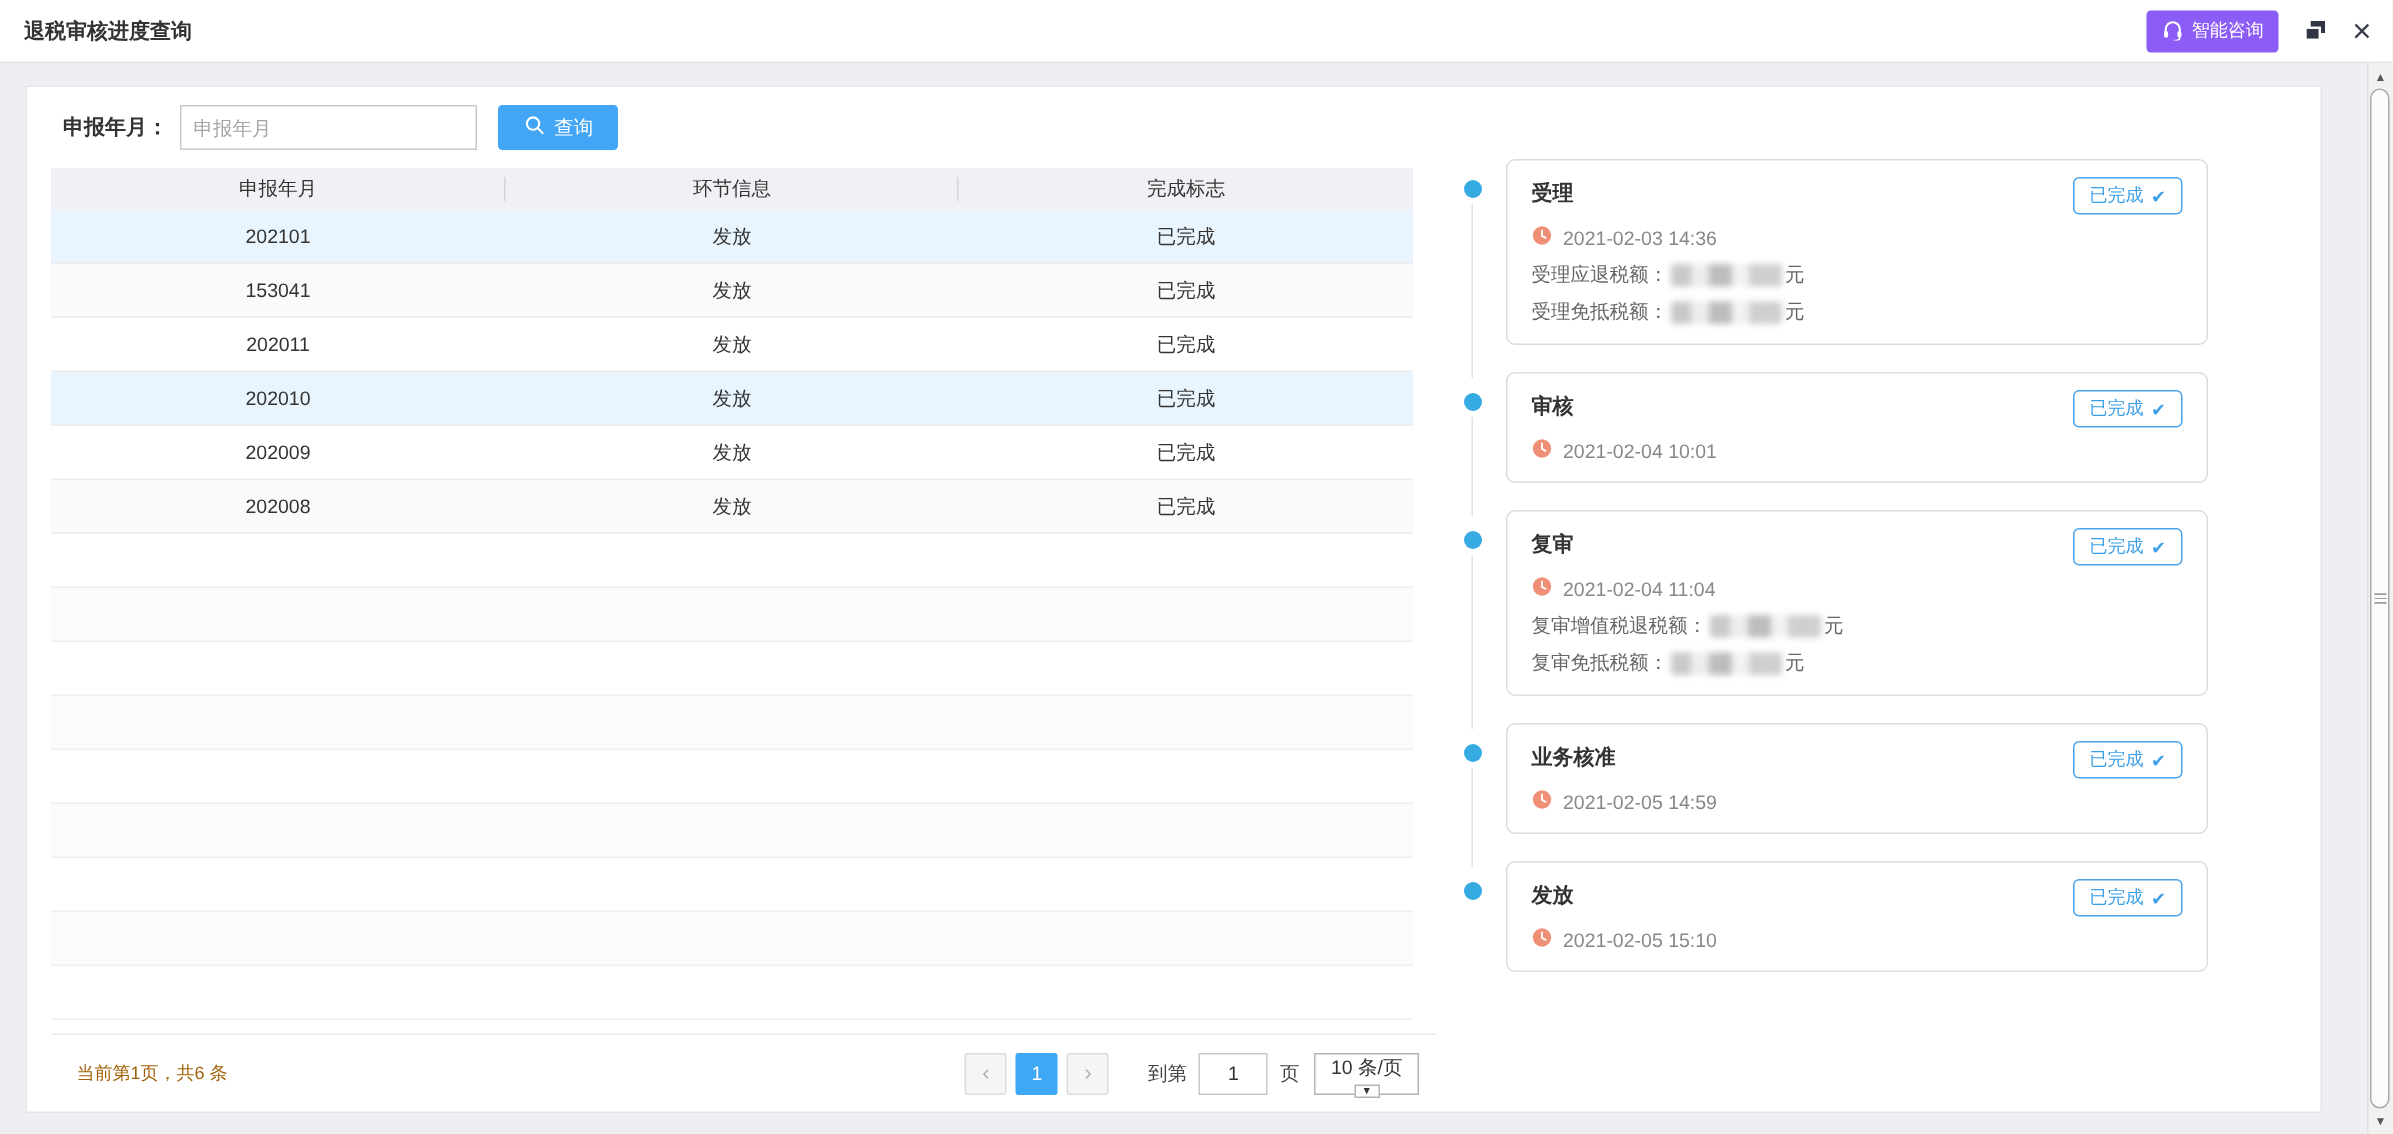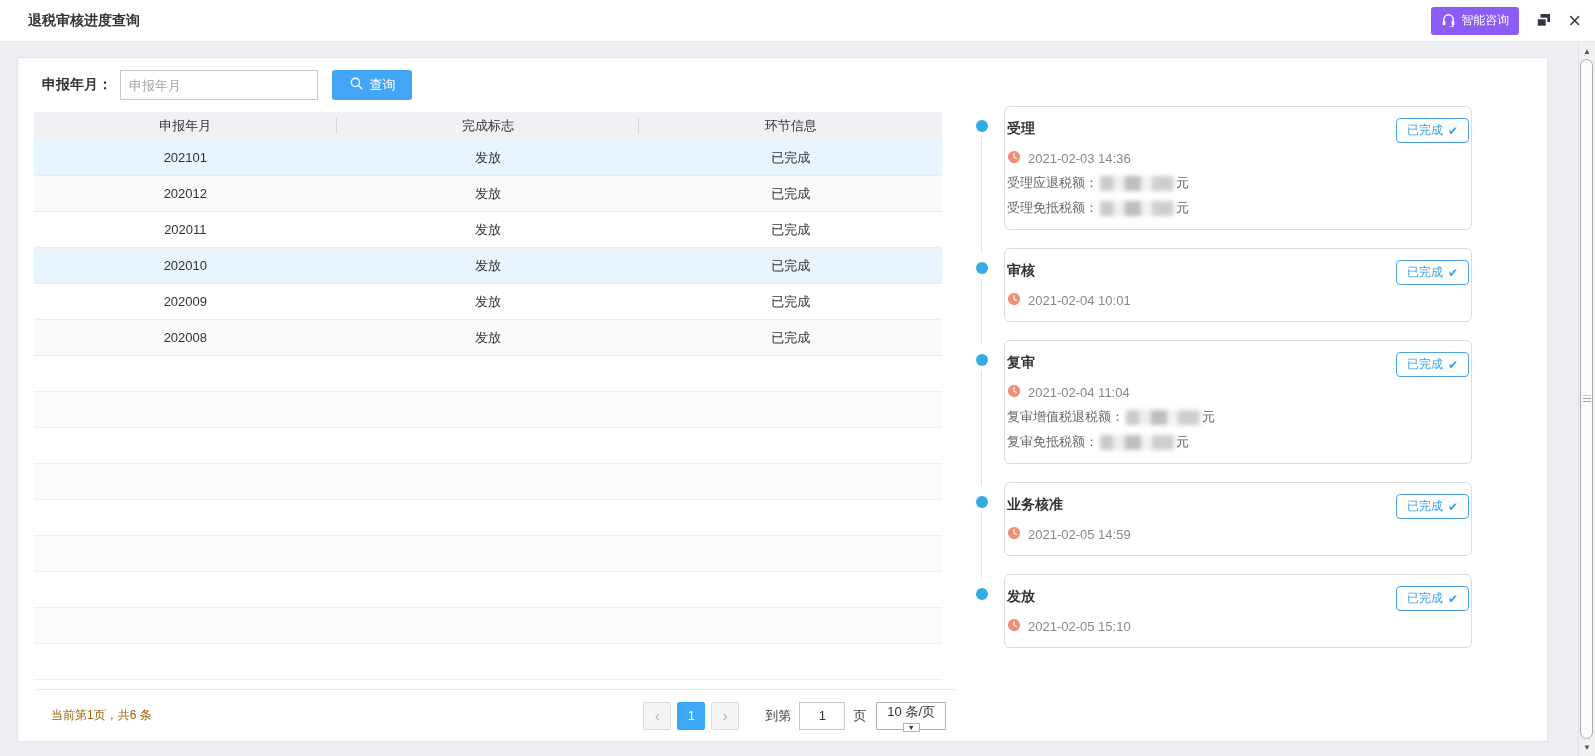--- a/index.html
+++ b/index.html
@@ -1,21 +1,21 @@
 <!DOCTYPE html>
 <html><head>
 <meta charset="utf-8">
 <style>
   * { margin:0; padding:0; box-sizing:border-box; }
   html,body { width:1595px; height:756px; overflow:hidden;
     font-family:"Liberation Sans","DejaVu Sans",sans-serif; background:#edeff3; color:#333; font-size:13px; }
 
   
   .topbar { position:absolute; left:0; top:0; width:1595px; height:42px; background:#fff;
-    border-bottom:1px solid #e2e5ea; display:flex; align-items:center;padding-left:12px; }
+    border-bottom:1px solid #e2e5ea; display:flex; align-items:center; }
   .topbar-title { font-size:14px; font-weight:bold; color:#333; padding-left:16px; }
   .topbar-right { margin-left:auto; display:flex; align-items:center; gap:16px; padding-right:14px; }
   .consult-btn { display:flex; align-items:center; gap:5px; background:#8b5cf6; color:#fff; border:none;
     border-radius:3px; padding:5px 10px; font-size:12px; cursor:pointer; font-family:inherit; }
   .win-icon { display:flex; align-items:center; justify-content:center; cursor:pointer; }
   .close-x { font-size:22px; color:#3a3f4c; line-height:1; }
 
   
   .panel { position:absolute; left:17px; top:57px; right:47px; bottom:14px; background:#fff;
     border:1px solid #e4e4e4; }
@@ -61,21 +61,21 @@
   .select-arrow { width:17px; height:22px; margin:2px; border:1px solid #b4b4b4; display:flex; align-items:center;
     justify-content:center; font-size:7px; color:#333; background:#fdfdfd; }
 
   
   .timeline { position:absolute; left:942px; top:48px; width:512px; }
   .tl-item { display:flex; margin-bottom:18px; }
   .tl-dotcol { width:44px; position:relative; flex:none; }
   .tl-dot { position:absolute; left:16px; top:14px; width:12px; height:12px; border-radius:50%; background:#35abe2; }
   .tl-item:not(:last-child) .tl-dotcol::after { content:''; position:absolute; left:21px; top:30px; bottom:-22px;
     width:1px; background:#e2e2e2; }
-  .tl-card { flex:1; border:1px solid #dcdcdc; border-radius:6px; padding:11px 2px 12px; background:#fff; }
+  .tl-card { flex:1; border:1px solid #dcdcdc; border-radius:6px; padding:11px 16px 12px; background:#fff; }
   .tl-head { display:flex; align-items:flex-start; justify-content:space-between; }
   .tl-title { font-size:14px; font-weight:bold; color:#333; padding-top:2px; }
   .tl-badge { border:1px solid #4aa3e8; border-radius:4px; color:#3b9fe8; font-size:12px; padding:3px 10px;
     display:flex; align-items:center; gap:5px; background:#fff; }
   .tl-badge .check { font-size:12px; }
   .tl-time { display:flex; align-items:center; gap:7px; margin-top:7px; color:#888; font-size:13px; }
   .tl-detail { margin-top:7px; color:#666; font-size:13px; display:flex; align-items:center; }
   .masked { display:inline-block; width:74px; height:15px; margin:0 2px; border-radius:2px;
     background:linear-gradient(90deg,#c9c9c9 0 18%,#ededed 18% 34%,#bdbdbd 34% 55%,#f2f2f2 55% 70%,#cfcfcf 70% 100%);
     filter:blur(2px); }
@@ -131,31 +131,31 @@
           <line x1="10.2" y1="10.2" x2="13.6" y2="13.6" stroke="#fff" stroke-width="1.5" stroke-linecap="round"></line>
         </svg>
       </span>
       <span>查询</span>
     </button>
   </div>
 
   <div class="table-wrap">
     <div class="thead">
       <div class="thcell">申报年月</div>
+      <div class="thcell">环节信息</div>
       <div class="thcell">完成标志</div>
-      <div class="thcell">环节信息</div>
     </div>
 
     <div class="trow highlight">
       <div class="tcell">202101</div>
       <div class="tcell">发放</div>
       <div class="tcell">已完成</div>
     </div>
     <div class="trow alt">
-      <div class="tcell">202012</div>
+      <div class="tcell">153041</div>
       <div class="tcell">发放</div>
       <div class="tcell">已完成</div>
     </div>
     <div class="trow plain">
       <div class="tcell">202011</div>
       <div class="tcell">发放</div>
       <div class="tcell">已完成</div>
     </div>
     <div class="trow highlight">
       <div class="tcell">202010</div>

